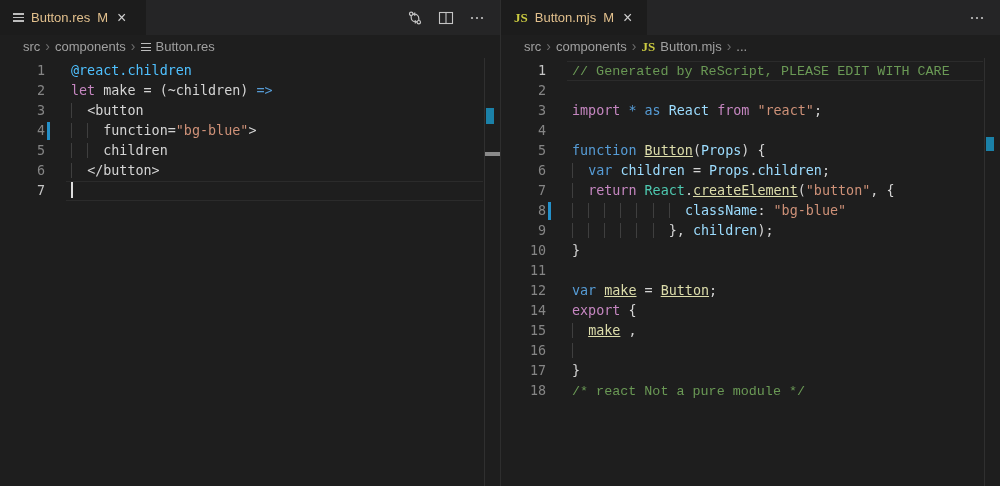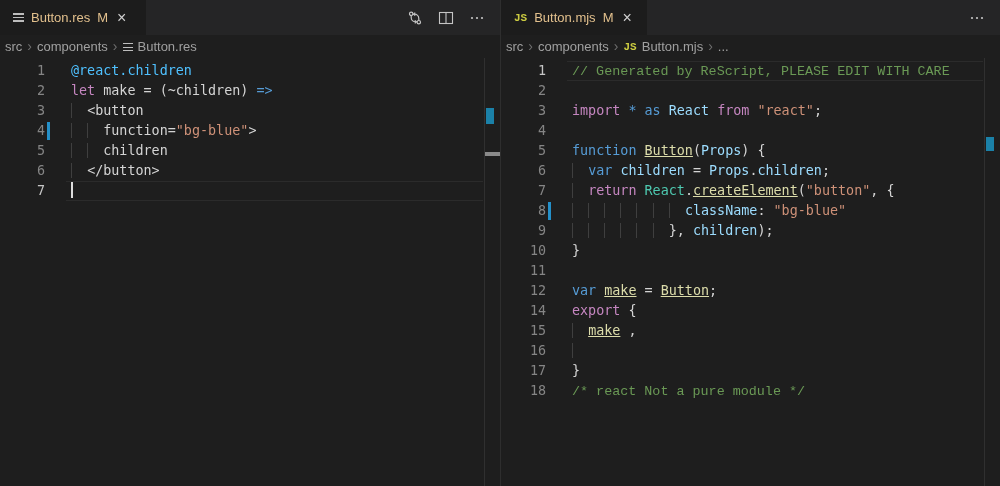--- a/index.html
+++ b/index.html
@@ -14,24 +14,24 @@
   .tab { background:var(--c-tab_active_bg); display:flex; align-items:center; gap:7px; padding:0 10px 0 13px; min-width:146px; cursor:pointer; }
   .tab-label { font-size:13px; color:var(--c-modified_file); white-space:nowrap; }
   .tab-badge { font-size:13px; color:var(--c-modified_file); }
   .tab-close { font-size:16px; color:#cfcfcf; line-height:1; padding:0 2px; cursor:pointer; }
   .actions { margin-left:auto; display:flex; align-items:center; gap:9px; padding-right:12px; }
   .act { width:22px; height:22px; display:flex; align-items:center; justify-content:center; border-radius:4px; cursor:pointer; }
 
   
   .ico-list { width:11px; height:9px; background:repeating-linear-gradient(to bottom, #bdbdbd 0 1.5px, transparent 1.5px 3.75px); flex:none; }
   .ico-list.small { width:10px; height:8px; }
-  .ico-js { font-size:11px; font-weight:bold; color:var(--c-js_icon); letter-spacing:0; flex:none; font-family:Liberation Mono, monospace; }
+  .ico-js { font-size:13px; font-weight:bold; color:var(--c-js_icon); letter-spacing:0; flex:none; font-family:Liberation Serif, serif; }
 
   
-  .crumbs { height:23px; display:flex; align-items:center; gap:5px; padding-left:5px; font-size:13px; color:var(--c-breadcrumb_fg); flex:none; background:var(--c-editor_bg); }
+  .crumbs { height:23px; display:flex; align-items:center; gap:5px; padding-left:23px; font-size:13px; color:var(--c-breadcrumb_fg); flex:none; background:var(--c-editor_bg); }
   .crumb { cursor:pointer; white-space:nowrap; }
   .chev { color:var(--c-chevron_fg); font-size:14px; line-height:1; margin-top:-2px; }
   .crumb-file { display:flex; align-items:center; gap:5px; cursor:pointer; }
 
   
   .codearea { position:relative; flex:1; overflow:hidden; }
   .lines { padding-top:3px; font-family:"DejaVu Sans Mono", monospace; font-size:13.4px; }
   .line { position:relative; height:20px; line-height:20px; display:flex; white-space:pre; }
   .ln { width:45px; flex:none; text-align:right; color:var(--c-line_number); user-select:none; }
   .line.active .ln { color:var(--c-line_number_active); }

